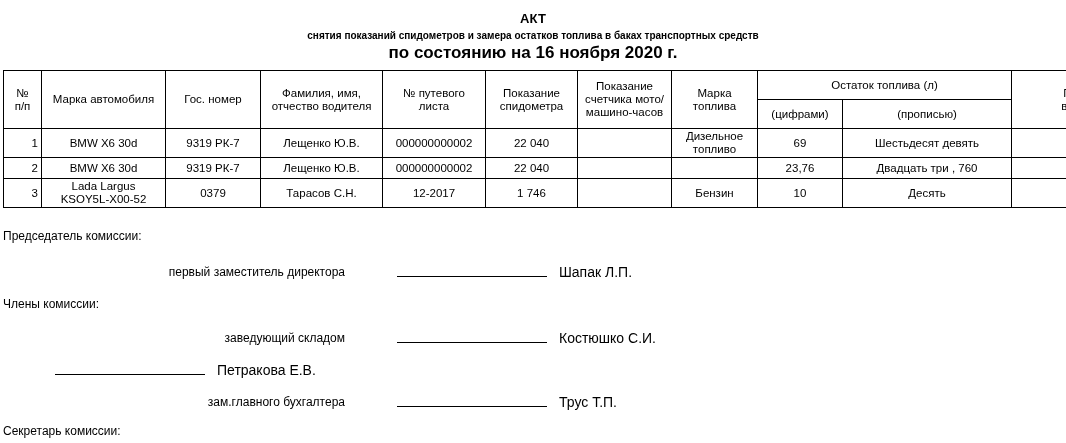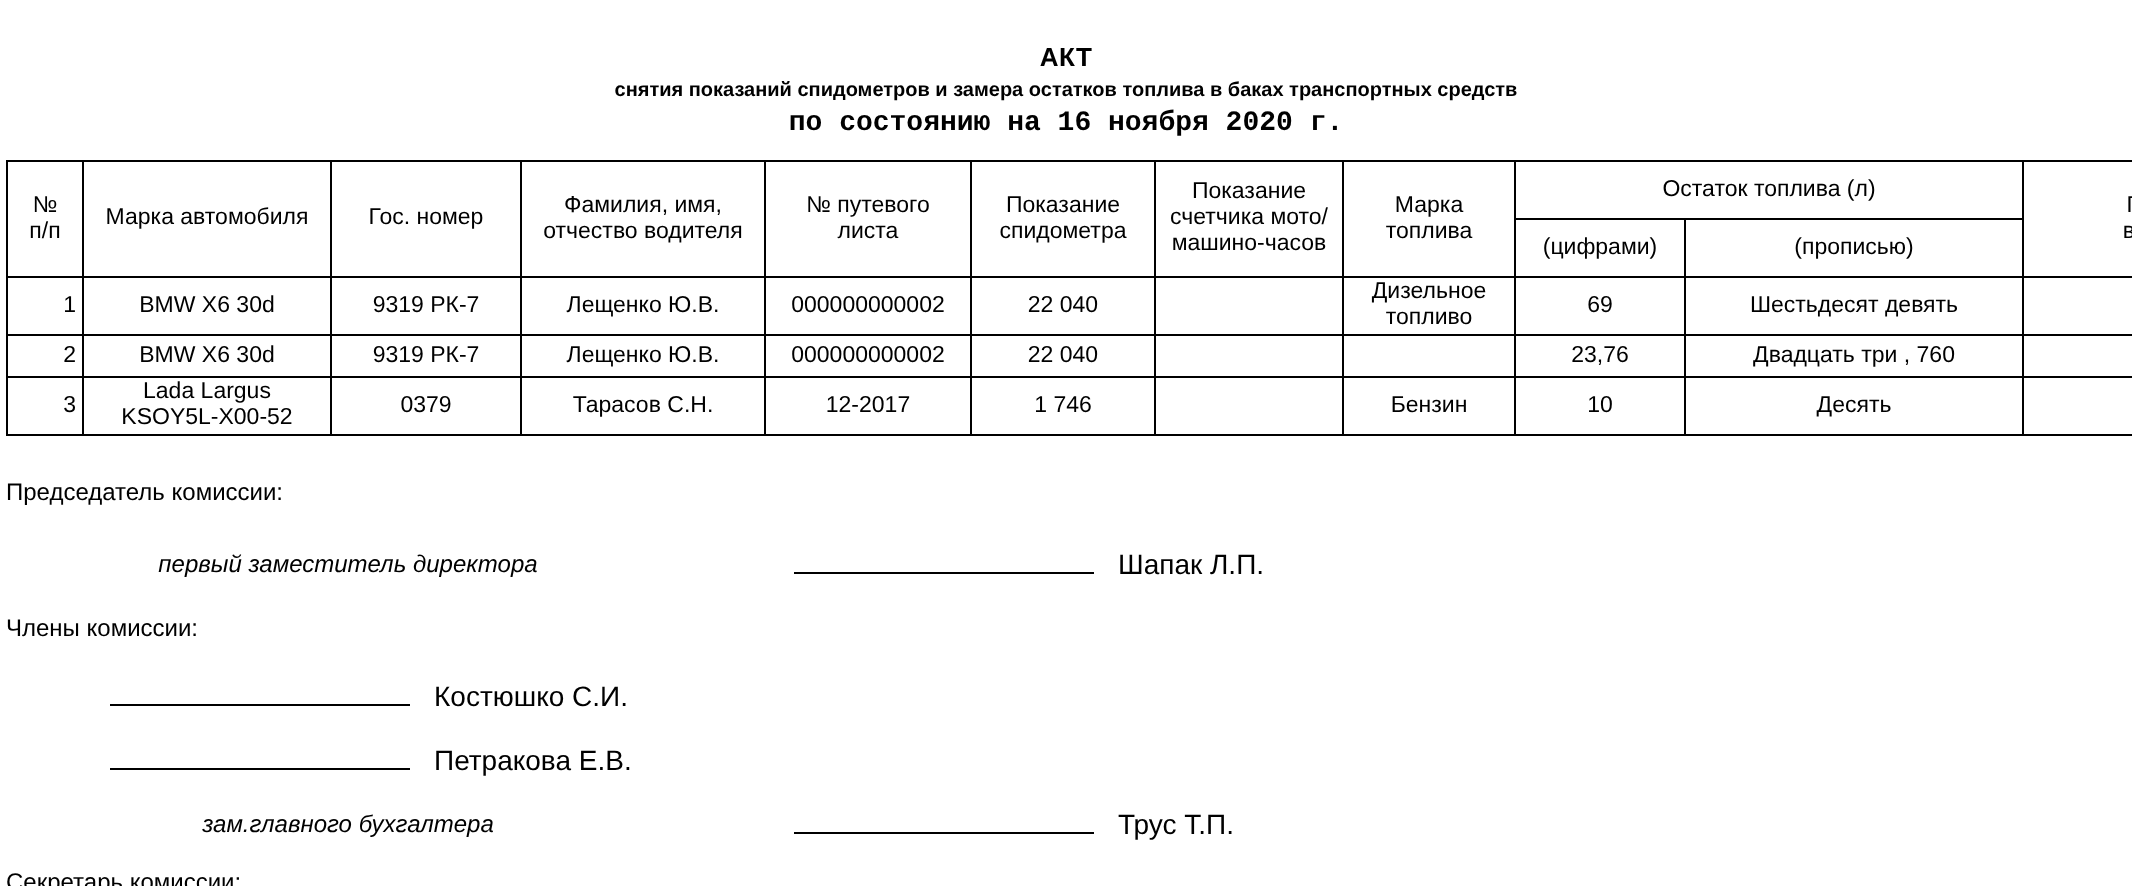--- a/index.html
+++ b/index.html
@@ -11,39 +11,38 @@
     width: 1066px;
     height: 443px;
     font-family: "Liberation Sans", sans-serif;
     color: #000000;
     overflow: hidden;
     position: relative;
   }
 
   
   .doc-title-block {
-    padding-top: 20px;
+    padding-top: 10px;
     text-align: center;
   }
   .doc-title {
     font-size: 13px;
     font-weight: bold;
     line-height: 17px;
     letter-spacing: 0.2px;
   }
   .doc-subtitle {
     font-size: 10px;
     font-weight: bold;
     line-height: 17px;
   }
   .doc-subtitle2 {
-    font-size: 14px;
+    font-size: 17px;
     font-weight: bold;
     line-height: 17px;
-    font-family: Liberation Mono, monospace;
   }
 
   
   .table-wrap {
     margin-top: 9px;
     padding: 0 4px 0 3px;
   }
   table.act-table {
     border-collapse: collapse;
     width: 1059px;
@@ -88,25 +87,24 @@
     margin: 0 0 0 0;
     padding: 0;
   }
   .sig-row {
     display: flex;
     align-items: flex-end;
     height: 22px;
   }
   .sig-role {
     width: 342px;
-    text-align: center;
+    text-align: right;
     font-size: 12px;
     line-height: 16px;
     padding-right: 0;
-    font-style: italic;
   }
   .sig-line {
     width: 150px;
     margin: 0 0 3px 52px;
     border-bottom: 1.5px solid #000000;
     height: 0;
   }
   .sig-name {
     margin-left: 12px;
     font-size: 14px;
@@ -247,20 +245,21 @@
     <div class="sig-name">Шапак Л.П.</div>
   </div>
 
   <div class="gap-b"></div>
 
   <div class="sig-heading">Члены комиссии:</div>
 
   <div class="gap-c"></div>
 
   <div class="sig-row">
+    <div class="sig-role">заведующий складом</div>
     <div class="sig-line"></div>
     <div class="sig-name">Костюшко С.И.</div>
   </div>
 
   <div class="gap-d"></div>
 
   <div class="sig-row">
     <div class="sig-line"></div>
     <div class="sig-name">Петракова Е.В.</div>
   </div>

